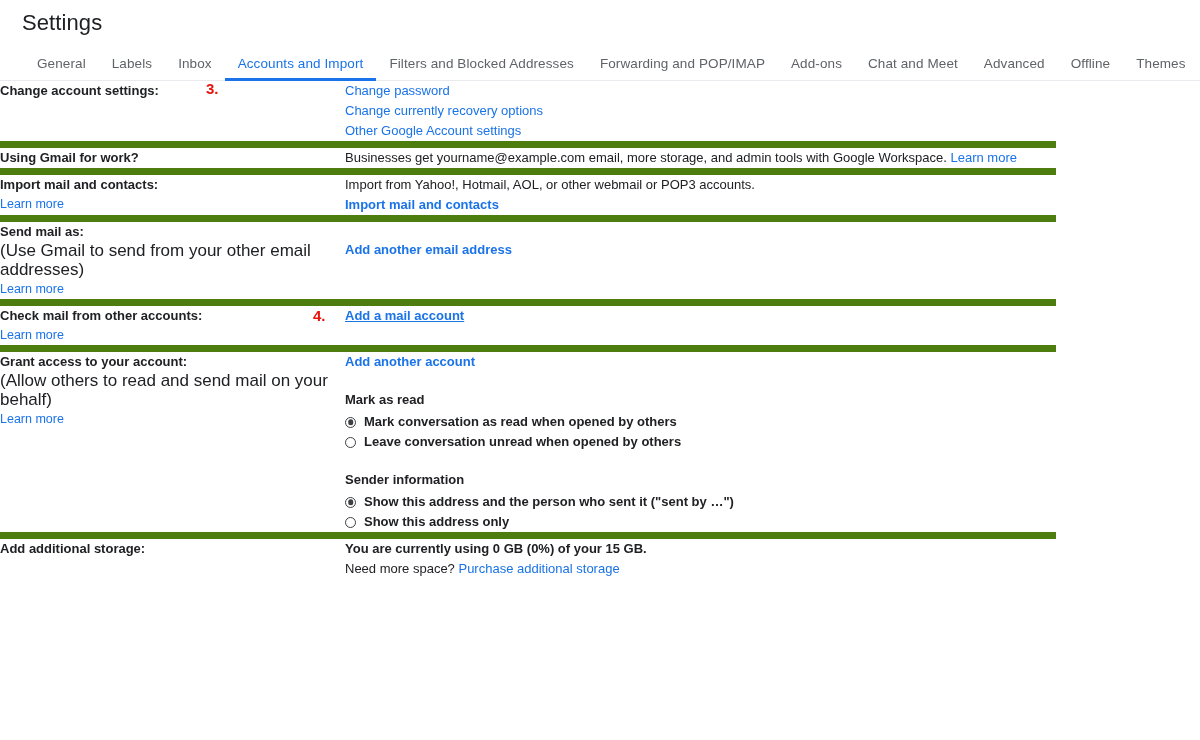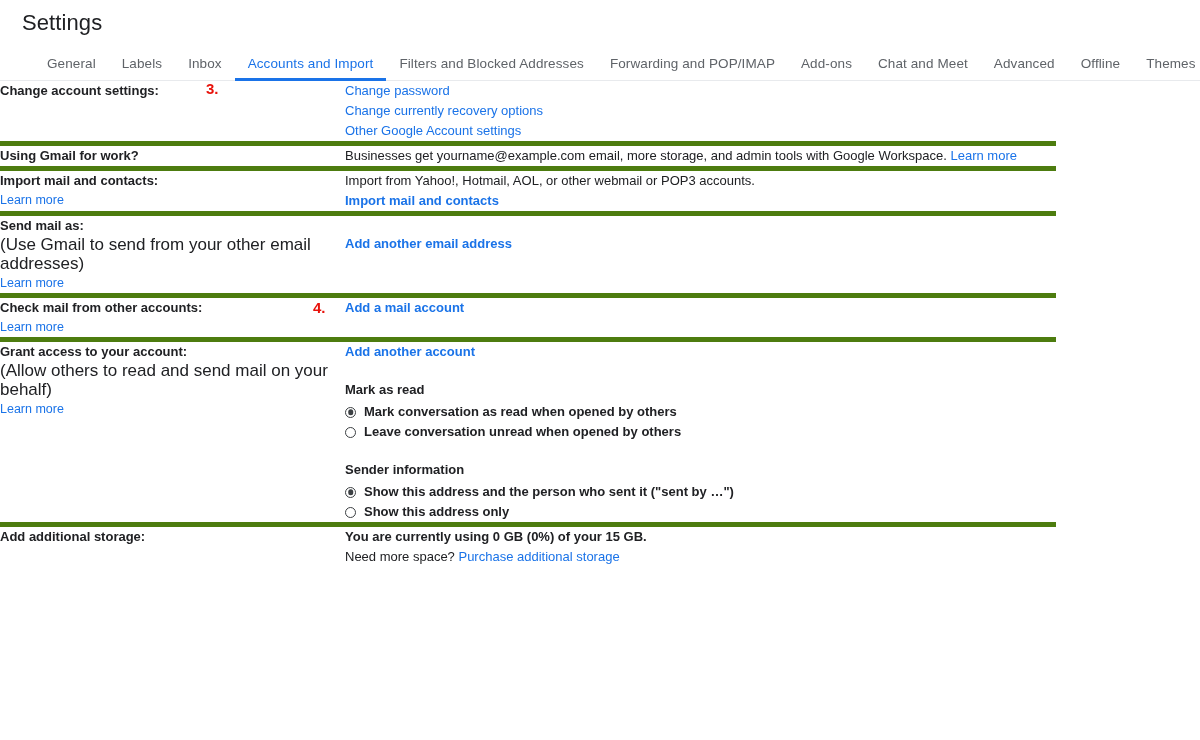--- a/index.html
+++ b/index.html
@@ -24,21 +24,21 @@
     color: #202124;
     letter-spacing: 0.1px;
   }
 
   
   .tabbar-wrap { position: relative; }
   .tabbar {
     display: flex;
     align-items: flex-end;
     height: 35px;
-    padding-left: 34px;
+    padding-left: 24px;
     border-bottom: 1px solid #e8eaed;
     position: relative;
     z-index: 1;
   }
   .tab {
     font-size: 13.5px;
     color: #5f6368;
     padding: 0 13px 10px 13px;
     white-space: nowrap;
     cursor: pointer;
@@ -70,21 +70,21 @@
   }
   .marker-3 { left: 206px; top: 34px; }
 
   
   .settings-table {
     width: 1056px;
     border-collapse: collapse;
     table-layout: fixed;
   }
   .settings-table tr.section > td {
-    border-top: 5px solid #4d7c0f;
+    border-top: 7px solid #4d7c0f;
     vertical-align: top;
     padding: 0;
   }
   .settings-table tr.section:first-child > td { border-top: none; }
 
   td.col-left {
     width: 345px;
     padding: 13px 10px 14px 34px;
   }
   td.col-right {
@@ -112,21 +112,21 @@
     display: inline-block;
   }
   .link-learn {
     color: #1a73e8;
     font-size: 12.5px;
     line-height: 19px;
     text-decoration: none;
     cursor: pointer;
   }
   .link-bold { font-weight: bold; }
-  .link-hover { font-weight: bold; }
+  .link-hover { font-weight: bold; text-decoration: underline; }
 
   .plain {
     font-size: 13px;
     color: #202124;
     line-height: 20px;
   }
   .plain-bold {
     font-size: 13px;
     font-weight: bold;
     color: #202124;

